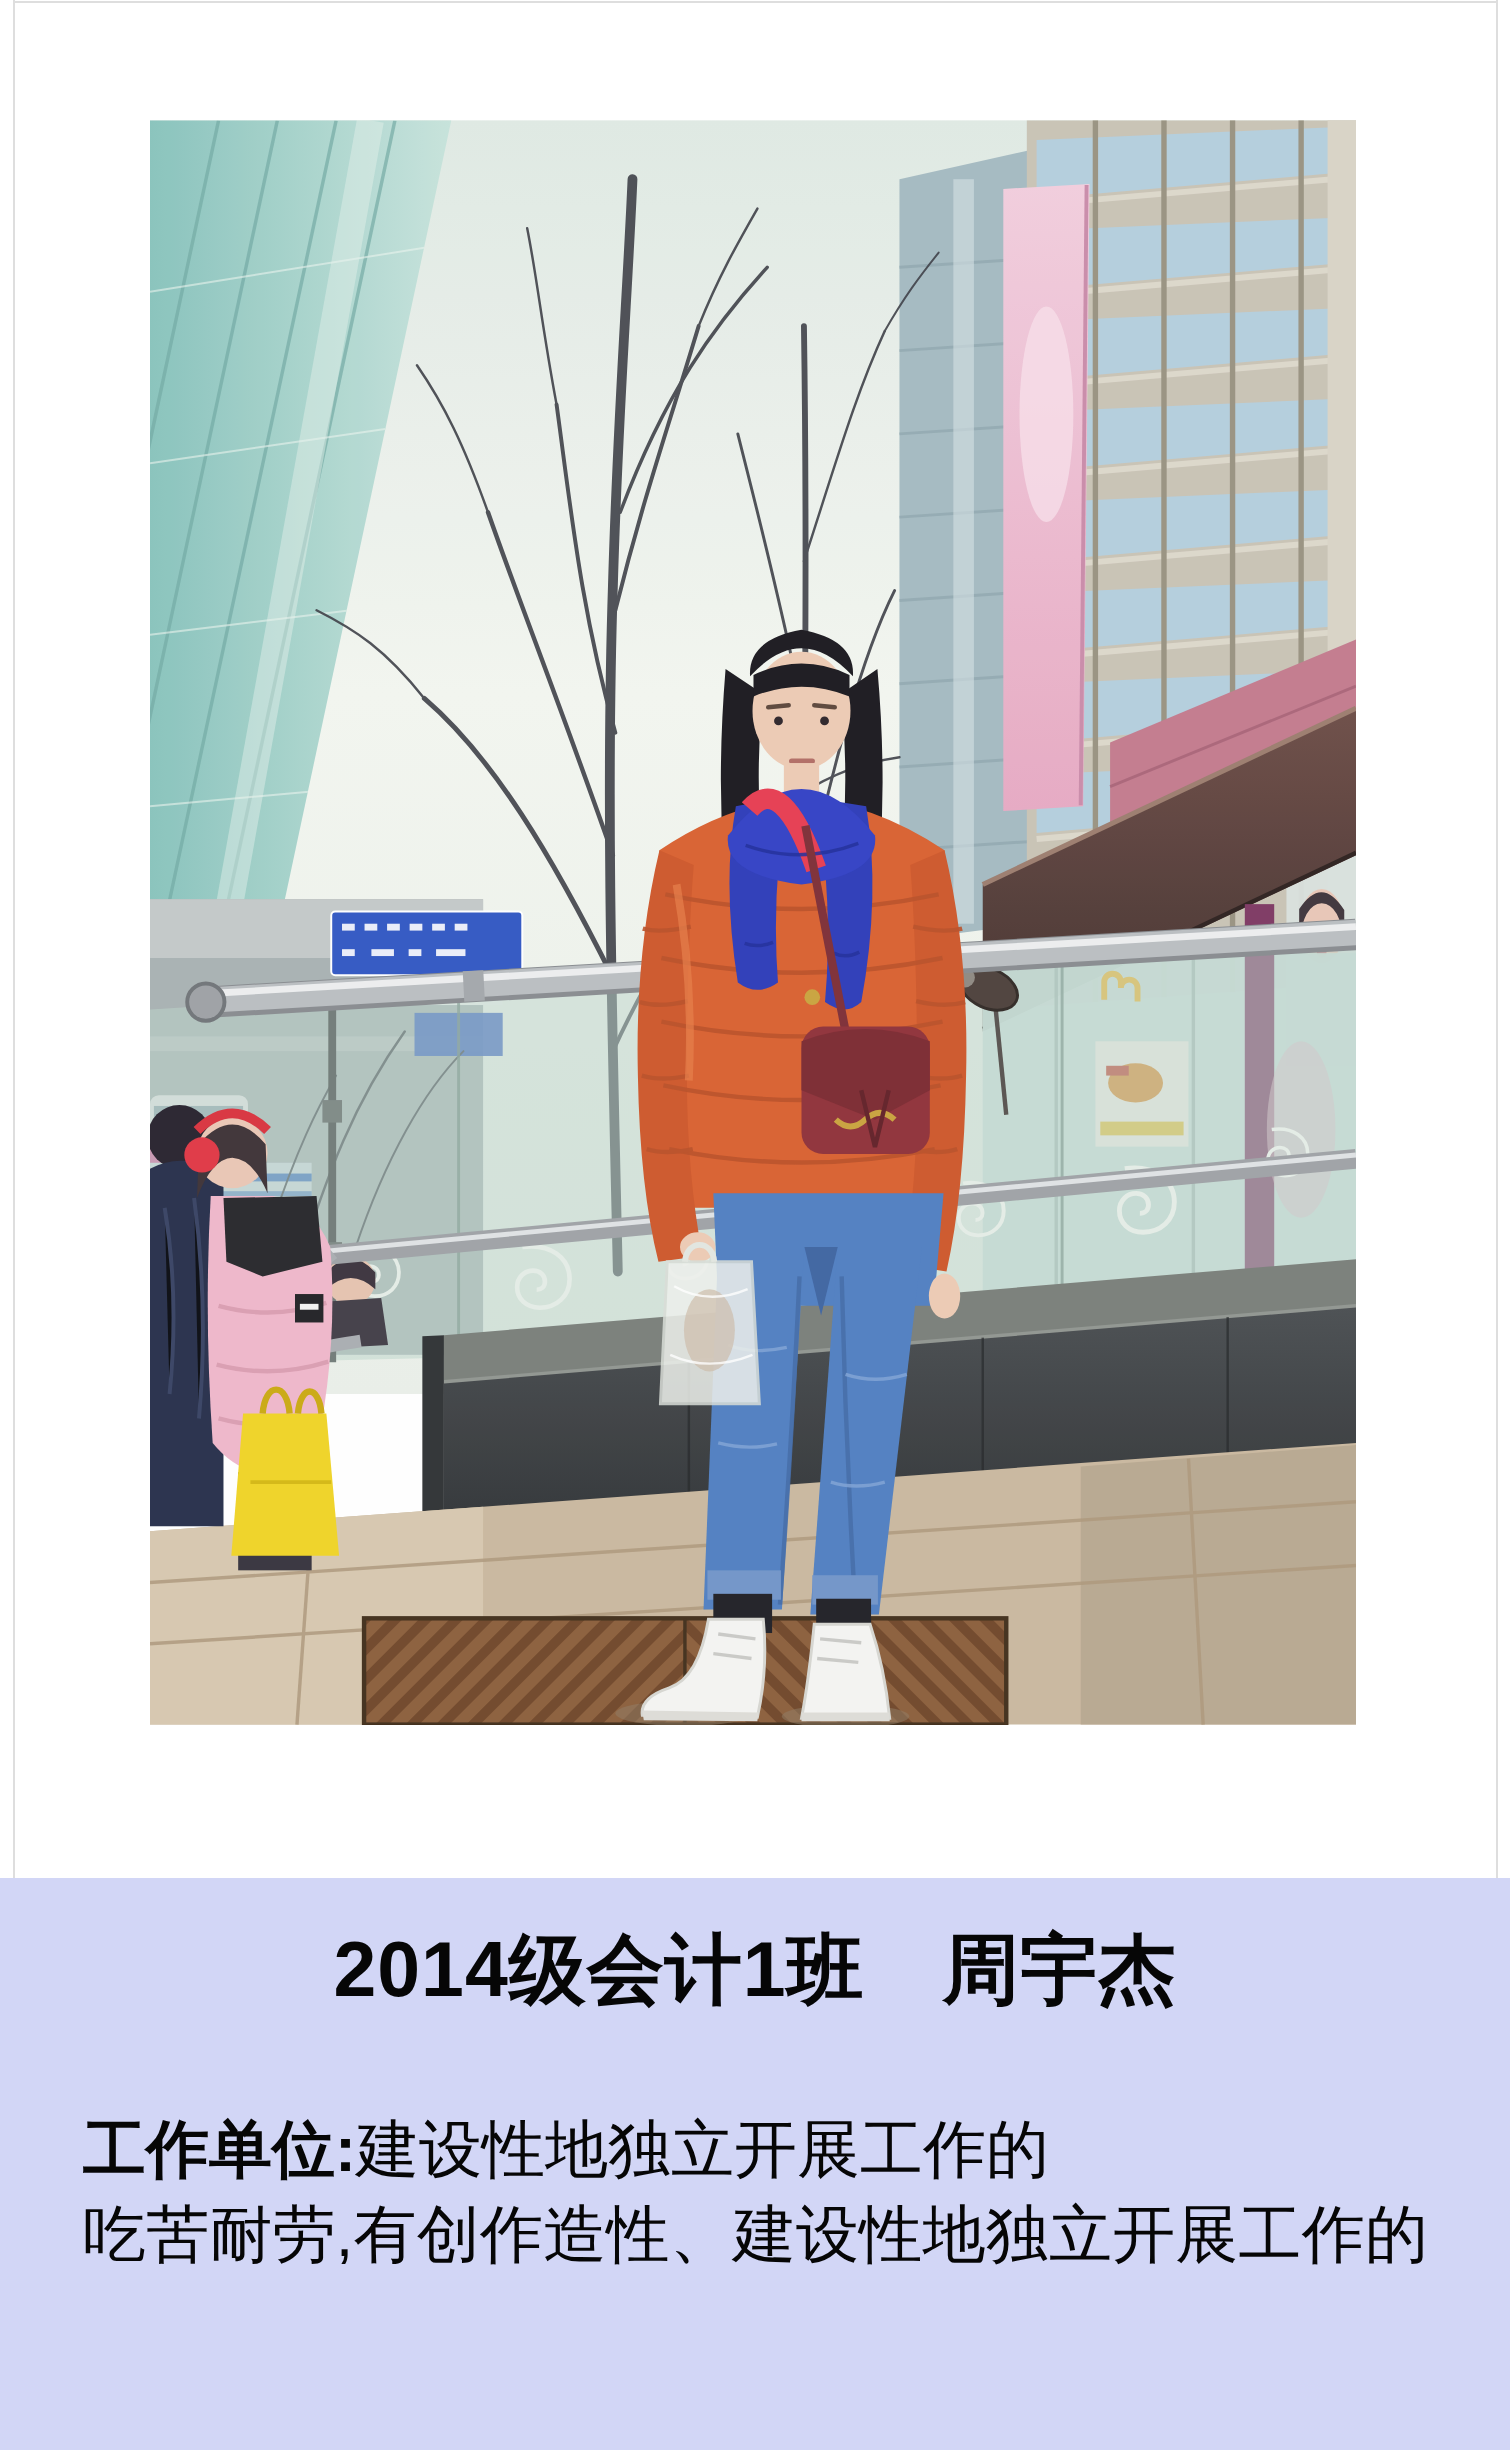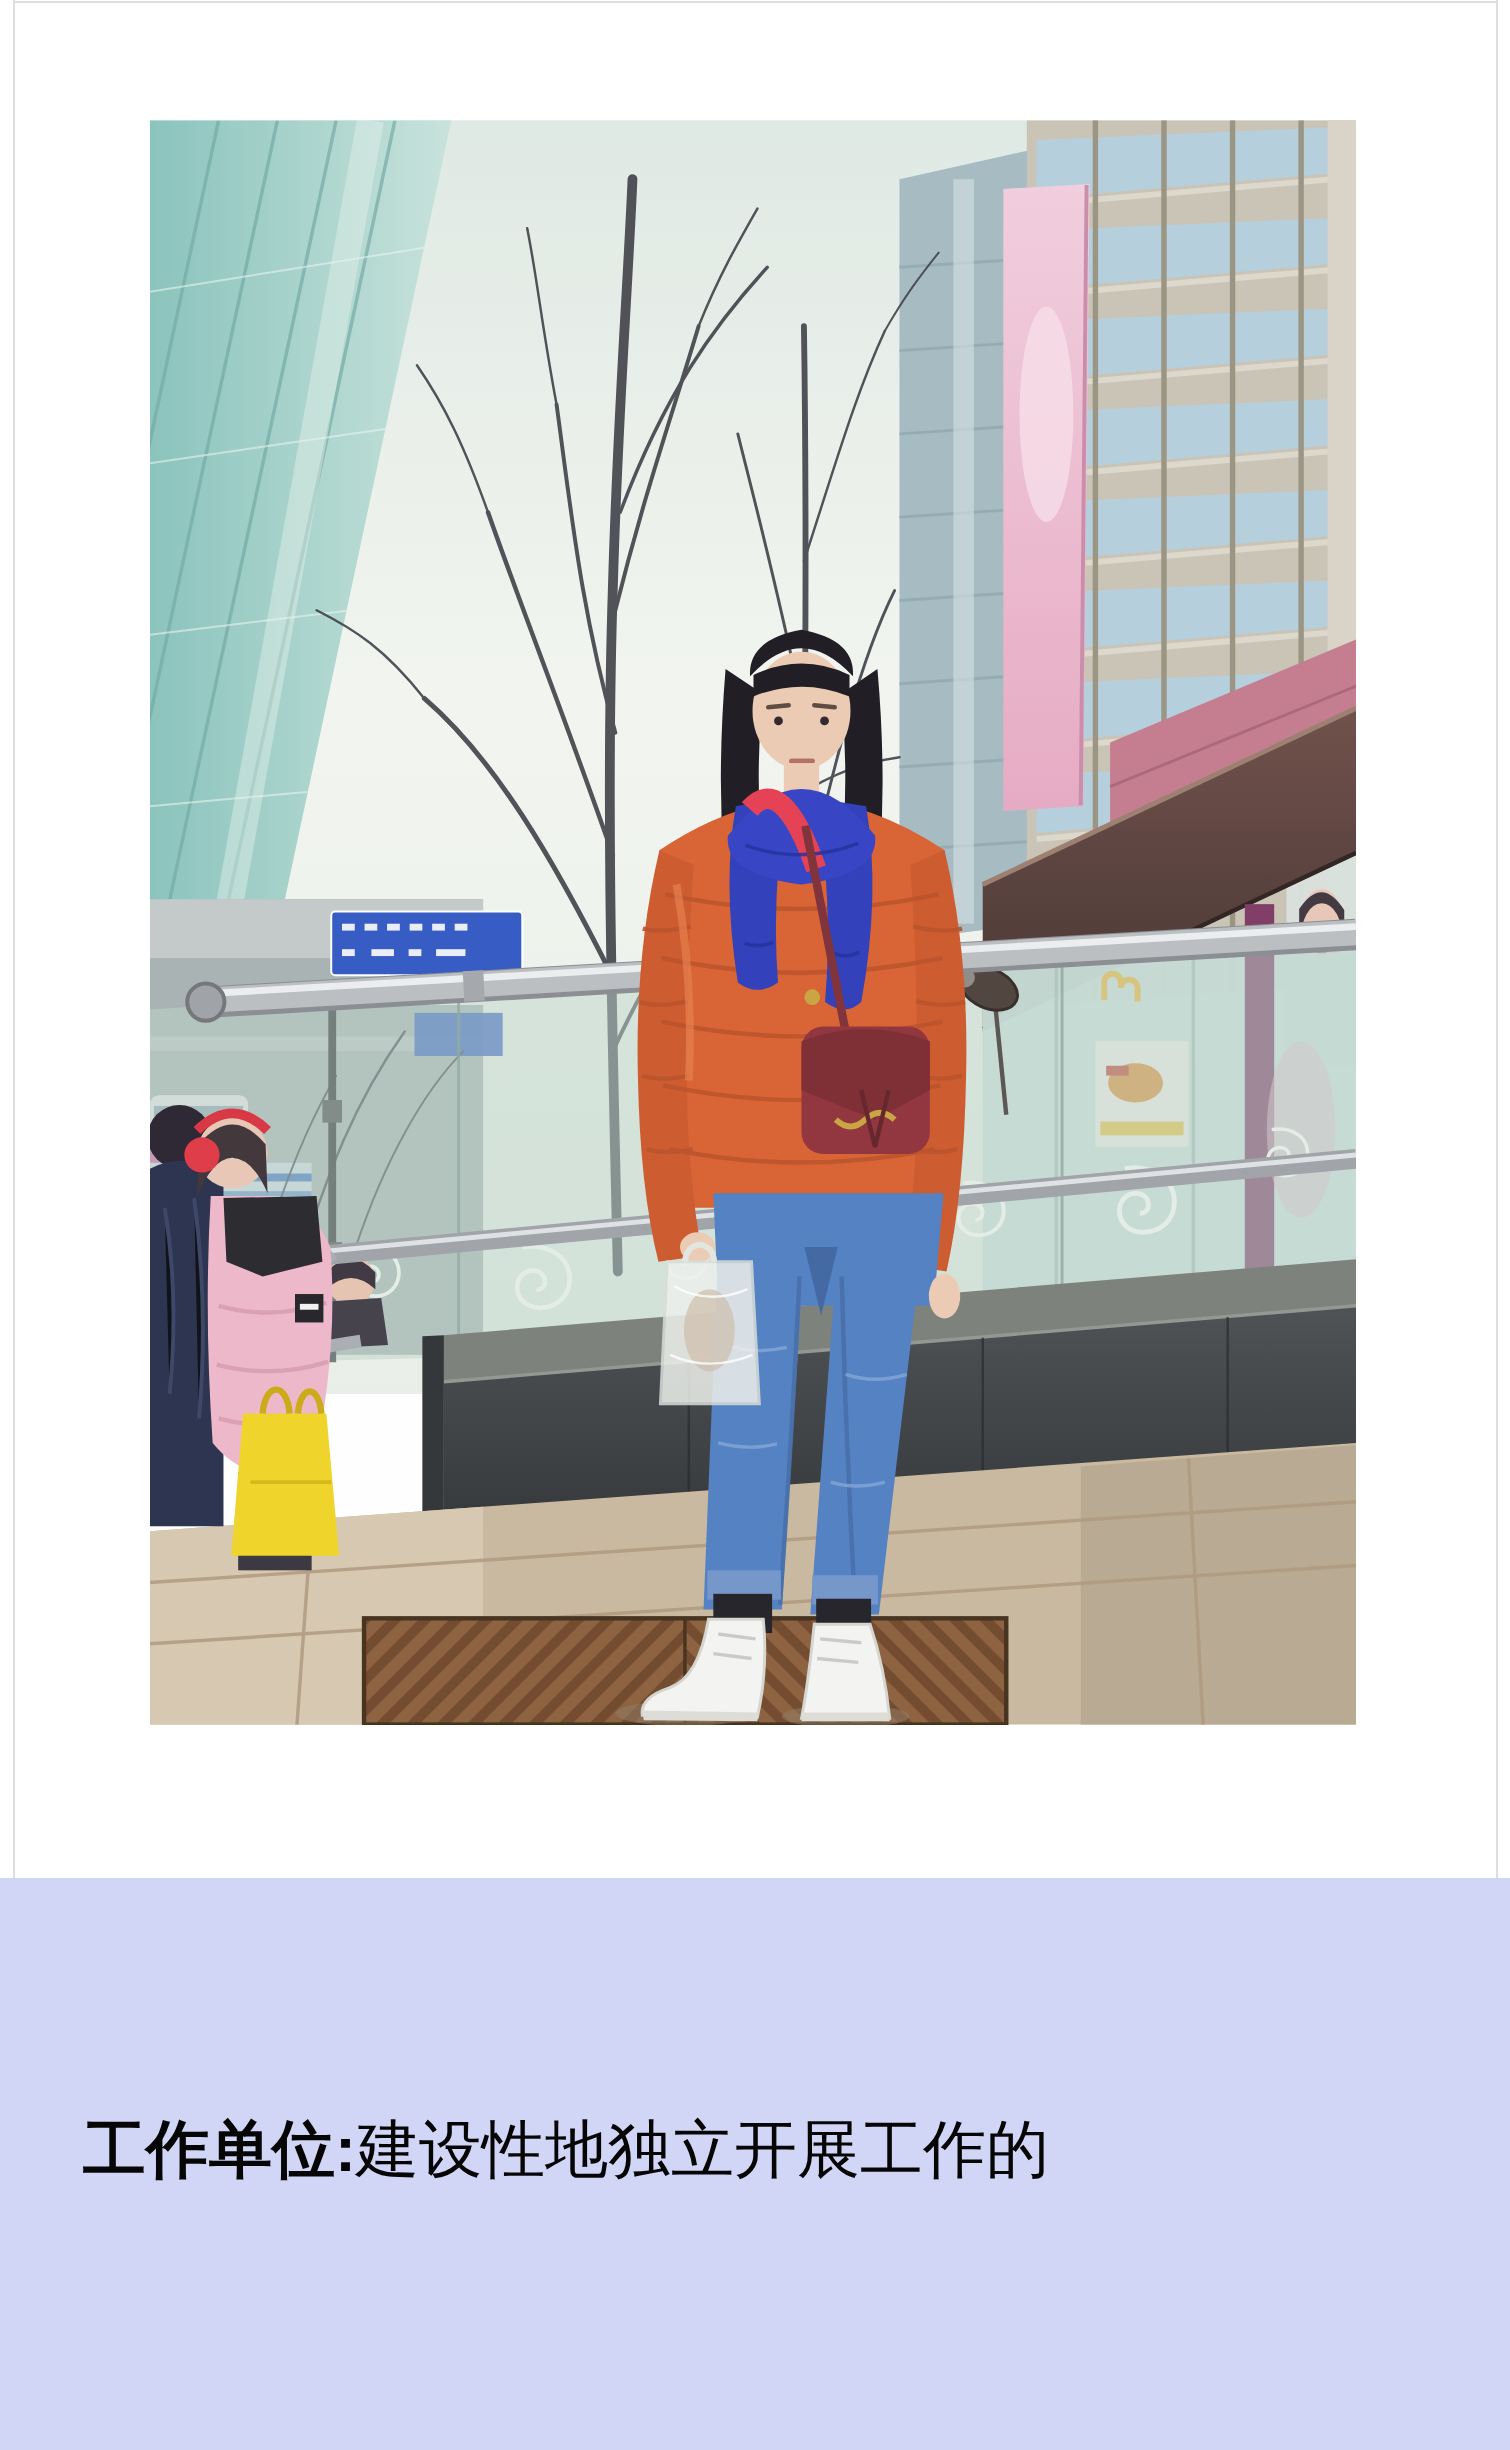--- a/index.html
+++ b/index.html
@@ -453,18 +453,20 @@
       <ellipse cx="1142" cy="2470" rx="52" ry="84" fill="#cbb9a4" opacity="0.65"></ellipse>
       <path d="M1070,2380 Q1140,2420 1220,2386 M1062,2520 Q1140,2556 1230,2520" fill="none" stroke="#ffffff" stroke-width="5" opacity="0.8"></path>
     </g>
   </g>
 
   <rect x="0" y="0" width="2462" height="3275" fill="#e8f0e8" opacity="0.05"></rect>
 </svg>
 </div>
 
 <div class="panel">
+  <div class="page-title">2014级会计1班　周宇杰</div>
   <div class="profile-body">
       <div class="bline para-end"><span class="blabel">工作单位:</span><span>建设性地独立开展工作的</span></div>
+      <div class="bline"><span>吃苦耐劳,有创作造性、建设性地独立开展工作的</span></div>
       <div class="bline"></div>
     </div>
 </div>
 
 
 </body></html>

